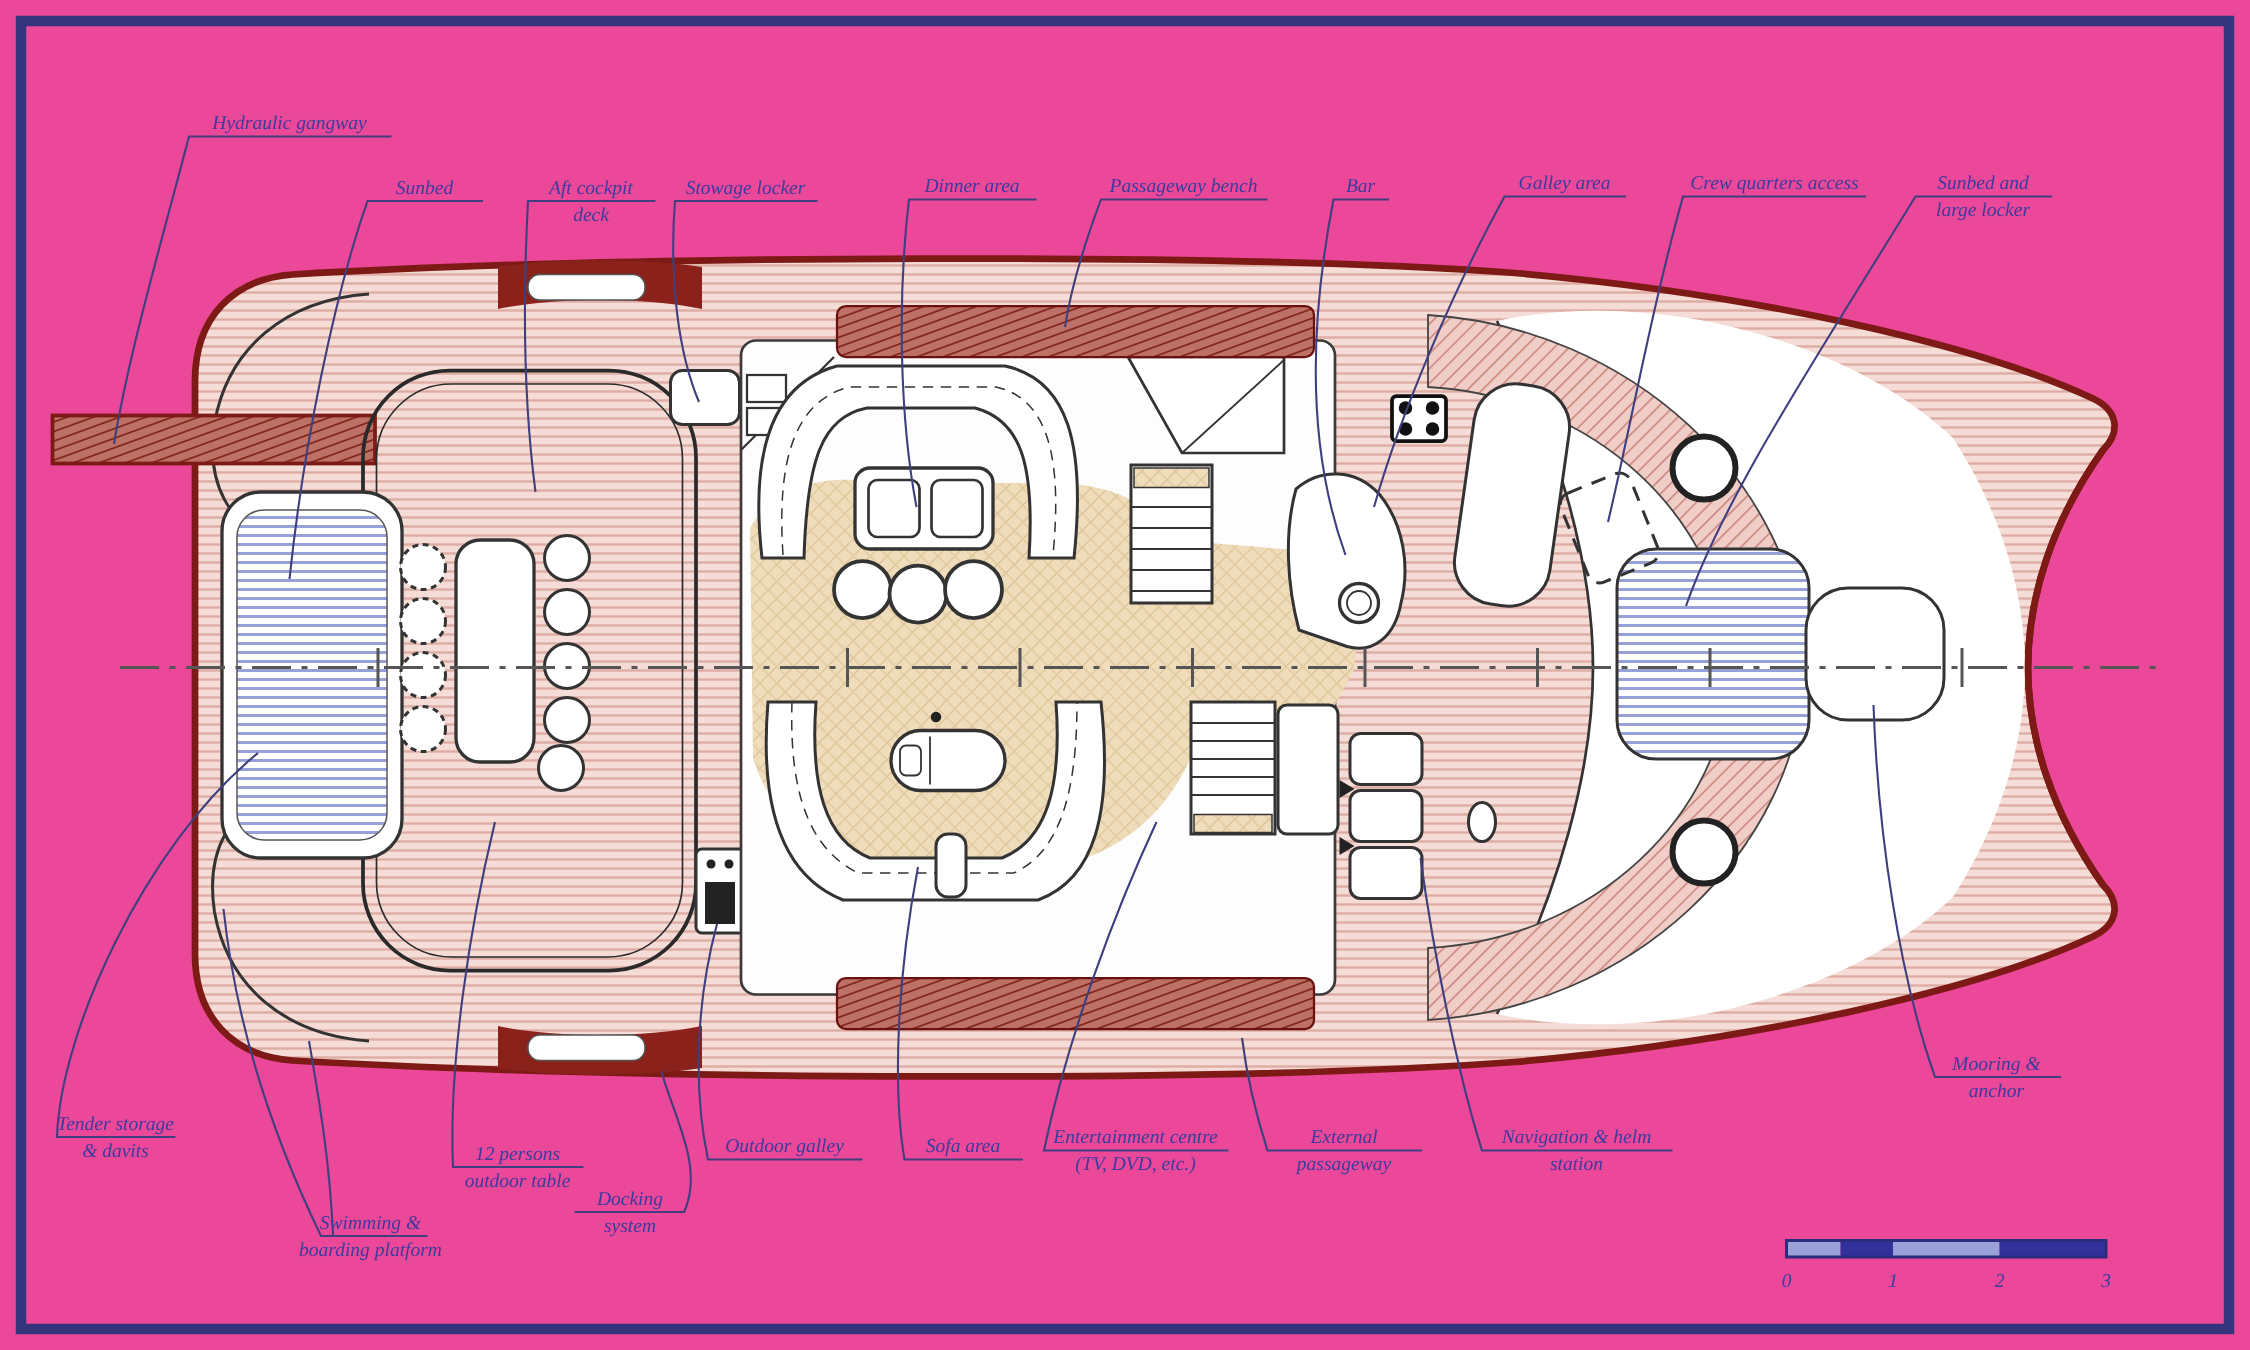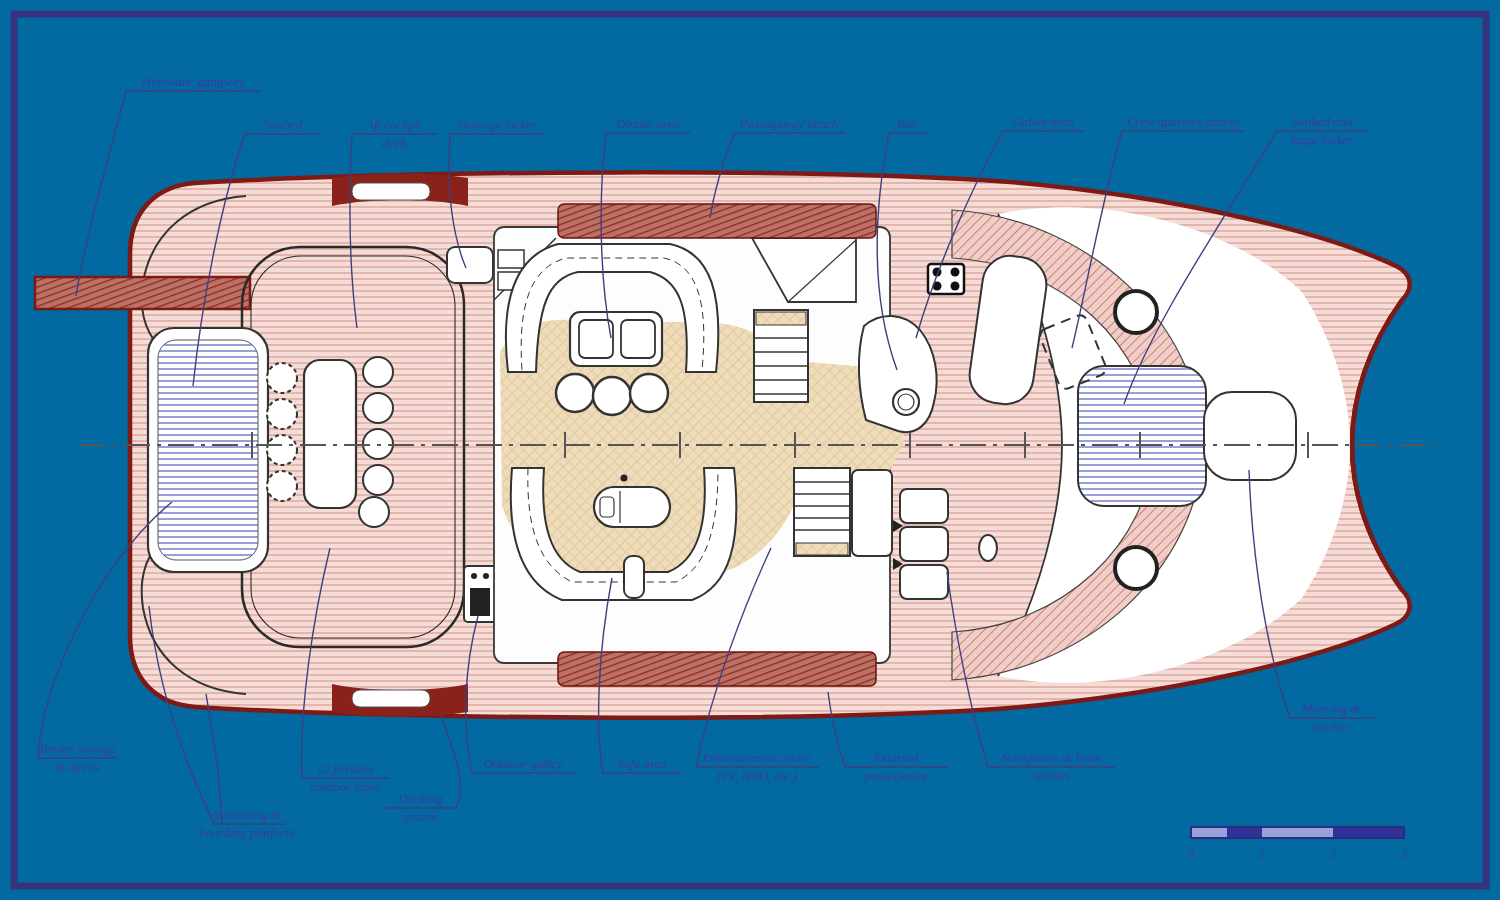--- a/index.html
+++ b/index.html
@@ -1,16 +1,16 @@
 <!DOCTYPE html>
 <html><head>
 <meta charset="utf-8">
 <style>
   html,body{margin:0;padding:0;background:#fff;}
-  .canvas{position:relative;width:1500px;height:900px;background:#0369a1;overflow:hidden;}
+  .canvas{position:relative;width:1500px;height:900px;background:#ec4899;overflow:hidden;}
   svg{position:absolute;left:0;top:0;}
   text.lbl{font-family:"Liberation Serif",serif;font-style:italic;font-size:13px;fill:#3b3b9e;}
   text.scale-num{font-family:"Liberation Serif",serif;font-style:italic;font-size:13px;fill:#3b3b9e;}
   .leader{fill:none;stroke:#3f3f80;stroke-width:1.4;}
 </style>
 </head>
 <body>
 
 <div class="canvas">
 <svg width="1500" height="900" viewBox="0 0 1500 900">

